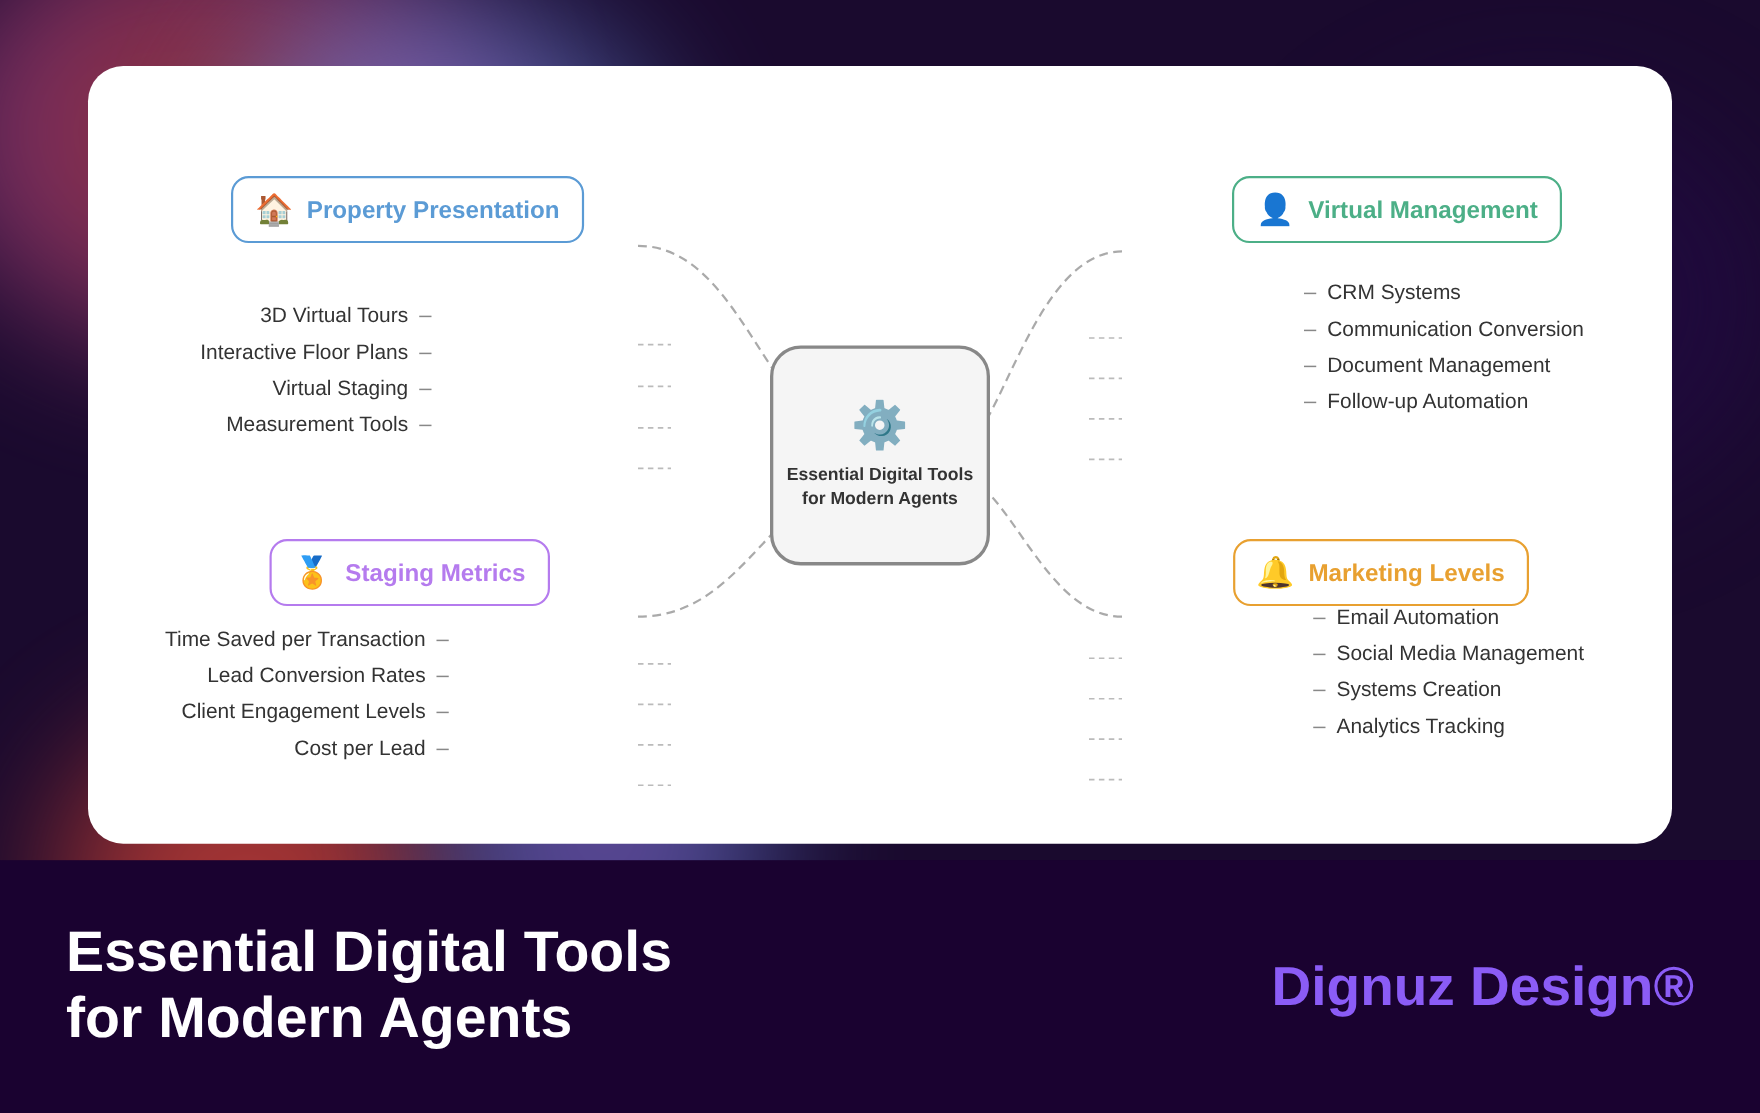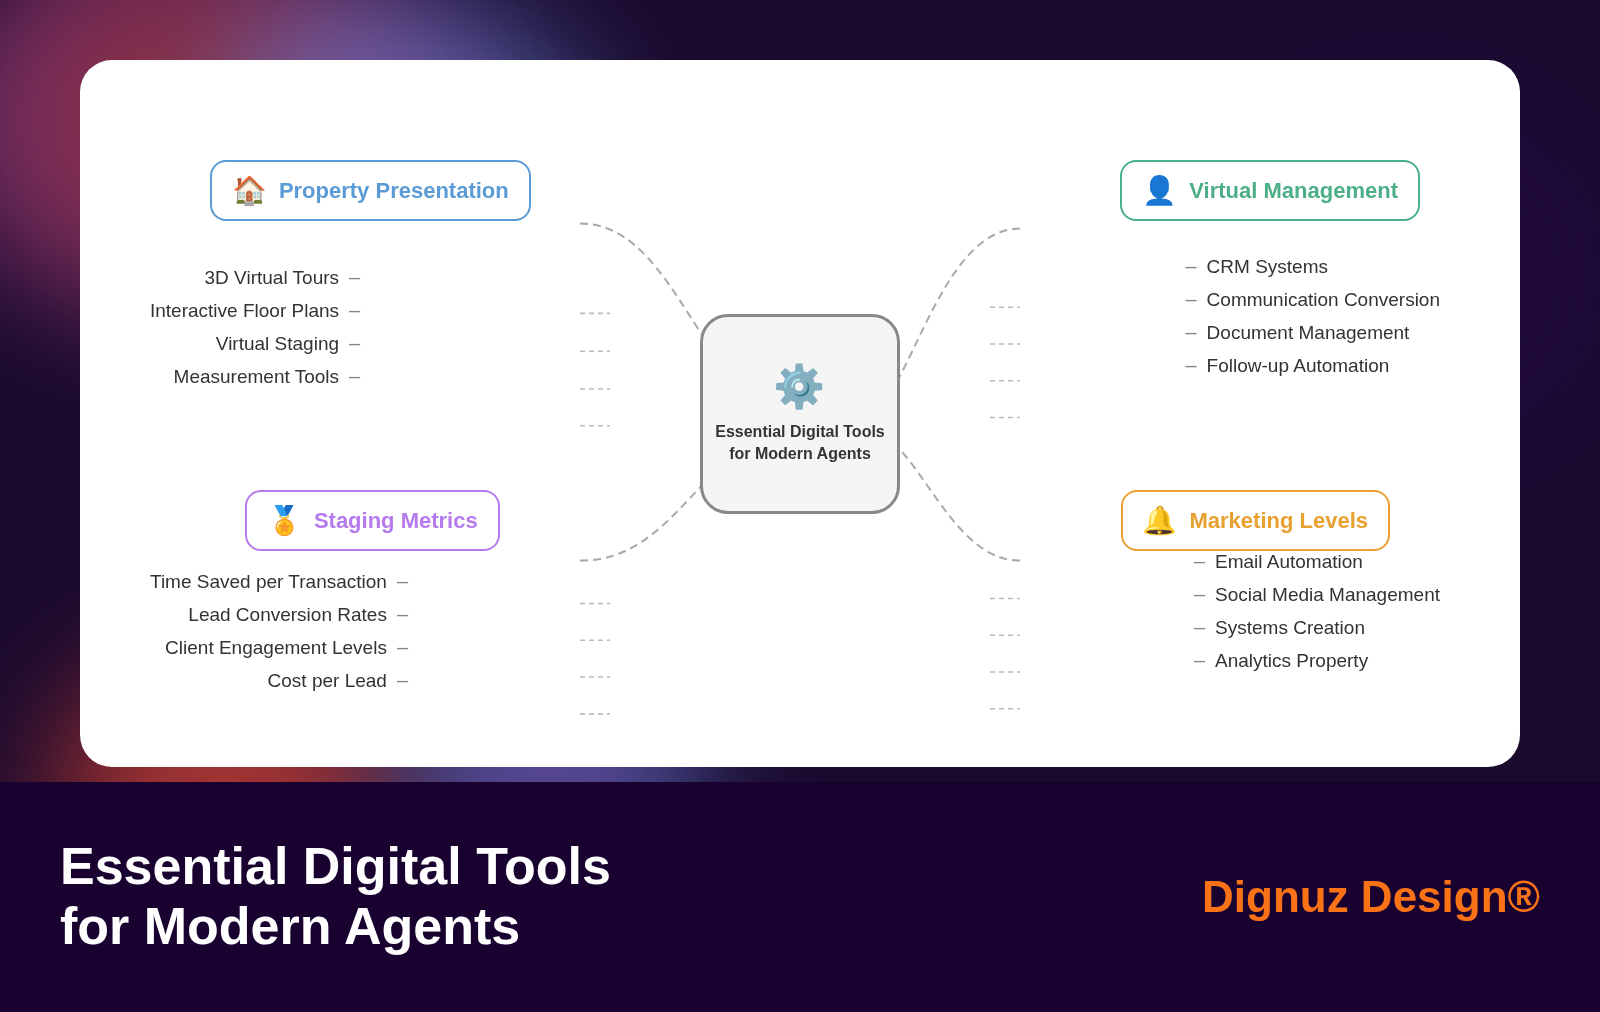--- a/index.html
+++ b/index.html
@@ -61,22 +61,22 @@
       z-index: 10;
     }
     .bottom-title {
       color: white;
       font-size: 52px;
       font-weight: 800;
       line-height: 1.15;
       max-width: 600px;
     }
     .bottom-brand {
-      color: #f97316;
-      font-size: 44px;
+      color: #8b5cf6;
+      font-size: 50px;
       font-weight: 800;
     }
 
     
     .main-card {
       position: absolute;
       top: 60px;
       left: 80px;
       right: 80px;
       bottom: 245px;
@@ -210,21 +210,22 @@
     }
 
     
     .items-right {
       text-align: left;
       right: 80px;
     }
 
     
     .items-property {
-      top: 196px;
+      top: 206px;
+      margin-left: 32px;
     }
 
     
     .items-success {
       top: 500px;
     }
 
     
     .items-client {
       top: 185px;
@@ -379,21 +380,21 @@
       <div class="item-row">
         <span class="item-dash">–</span>
         <span>Social Media Management</span>
       </div>
       <div class="item-row">
         <span class="item-dash">–</span>
         <span>Systems Creation</span>
       </div>
       <div class="item-row">
         <span class="item-dash">–</span>
-        <span>Analytics Property</span>
+        <span>Analytics Tracking</span>
       </div>
     </div>
 
   </div>
 </div>
 
 <div class="bottom-bar">
   <div class="bottom-title">Essential Digital Tools for Modern Agents</div>
   <div class="bottom-brand">Dignuz Design®</div>
 </div>

